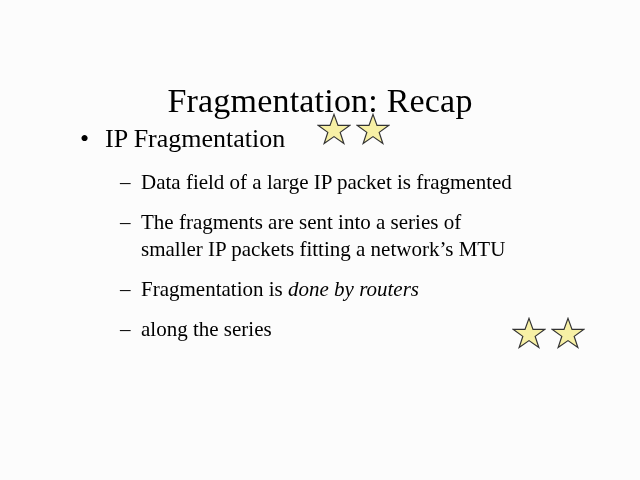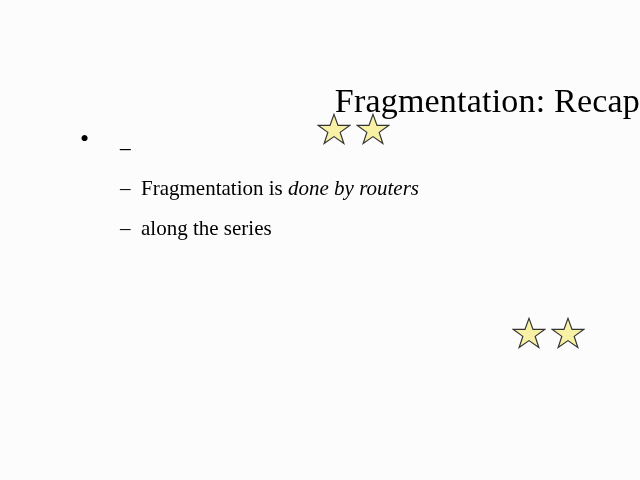--- a/index.html
+++ b/index.html
@@ -20,21 +20,21 @@
     height: 480px;
     background: #fcfcfc;
   }
 
   
   #slide-title {
     position: absolute;
     left: 0;
     top: 58px;
     width: 640px;
-    text-align: right;
+    text-align: center;
     font-size: 34px;
     line-height: 40px;
     font-weight: normal;
     letter-spacing: 0.2px;
     white-space: nowrap;
   }
 
   
   #body-content {
     position: absolute;
@@ -106,29 +106,33 @@
 <body>
 
 <div id="slide">
 
   <h1 id="slide-title">Fragmentation: Recap</h1>
 
   <div id="body-content">
 
     <div class="lvl1">
       <span class="marker">•</span>
+      <span class="text">IP Fragmentation</span>
     </div>
 
     <div class="lvl2">
       <span class="marker">–</span>
+      <span class="text">Data field of a large IP packet is fragmented</span>
     </div>
 
     <div class="lvl2">
       <span class="marker">–</span>
       <span class="text">
+        <span class="l2">The fragments are sent into a series of</span>
+        <span class="l2">smaller IP packets fitting a network’s MTU</span>
       </span>
     </div>
 
     <div class="lvl2">
       <span class="marker">–</span>
       <span class="text"><span>Fragmentation is </span><span class="ital">done by routers</span></span>
     </div>
 
     <div class="lvl2">
       <span class="marker">–</span>

